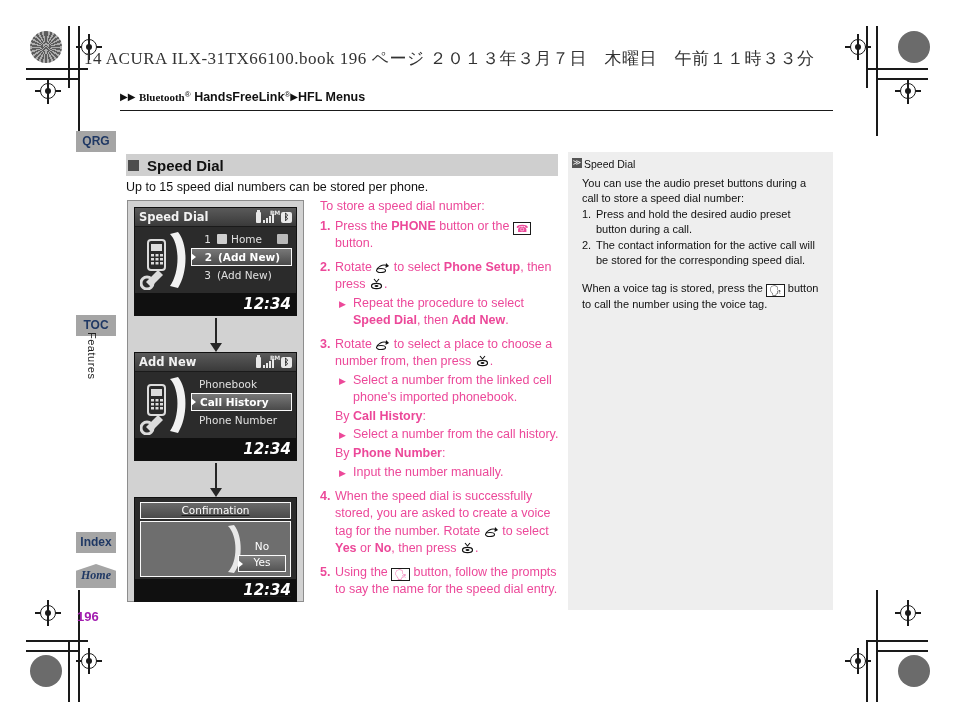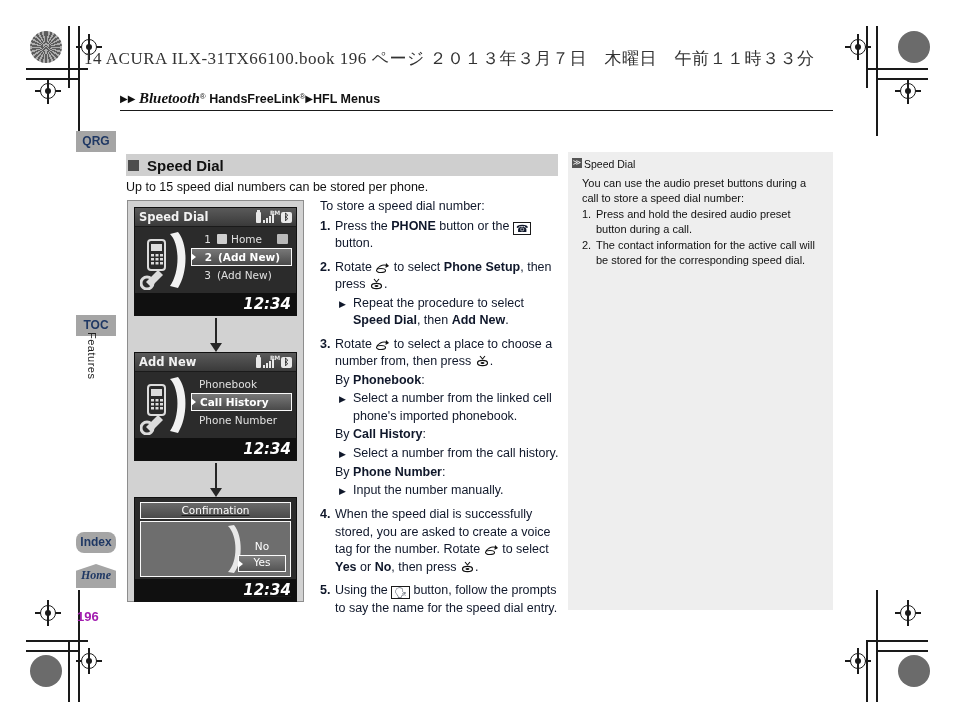--- a/index.html
+++ b/index.html
@@ -80,23 +80,22 @@
     font-size: 12.5px;
     color: #111;
     white-space: nowrap;
   }
   .breadcrumb .bc-arrow {
     font-size: 10px;
     vertical-align: 1px;
   }
   .breadcrumb .bc-bt {
     font-family: "Liberation Serif", serif;
-    font-style: italic;
-    font-weight: bold;
-    font-size: 15px;
+    font-weight: bold;
+    font-size: 11px;
   }
   .breadcrumb .bc-strong { font-weight: bold; }
   .breadcrumb .sup { font-size: 8px; vertical-align: 4px; }
   .rule {
     position: absolute;
     left: 120px;
     top: 110px;
     width: 713px;
     height: 1px;
     background: #1a1a1a;
@@ -411,21 +410,21 @@
   }
 
   
   .steps {
     position: absolute;
     left: 320px;
     top: 198px;
     width: 240px;
     font-size: 12.5px;
     line-height: 17.5px;
-    color: #0f172a;
+    color: #ec4899;
   }
   .lead { margin-bottom: 1px; }
   .step {
     display: flex;
     margin-top: 6px;
   }
   .step.tight { margin-top: 2px; }
   .step .num {
     font-weight: bold;
     width: 15px;
@@ -580,21 +579,21 @@
 </div>
 
 <div class="slug">14 ACURA ILX-31TX66100.book   196 ページ   ２０１３年３月７日　木曜日　午前１１時３３分</div>
 
 <div class="breadcrumb"><span class="bc-arrow">▶</span><span class="bc-arrow">▶</span> <span class="bc-bt">Bluetooth</span><span class="sup">®</span> <span class="bc-strong">HandsFreeLink</span><span class="sup">®</span><span class="bc-arrow">▶</span><span class="bc-strong">HFL Menus</span></div>
 <div class="rule"></div>
 
 <div class="side-tab" style="left:76px; top:131px;">QRG</div>
 <div class="side-tab" style="left:76px; top:315px;">TOC</div>
 <div class="vert-label">Features</div>
-<div class="side-tab" style="left:76px; top:532px;border-radius:8px;">Index</div>
+<div class="side-tab" style="left:76px; top:532px;">Index</div>
 <div class="home-shape"></div>
 <div class="home-label">Home</div>
 
 <div class="section-head">
   <span class="sq"></span>
   <span class="txt">Speed Dial</span>
 </div>
 <div class="intro-line">Up to 15 speed dial numbers can be stored per phone.</div>
 
 <div class="img-col">
@@ -765,21 +764,20 @@
       <span>Rotate </span><svg class="glyph-knob" viewBox="0 0 15 12">
           <path d="M2 8 Q7 2 13 5" stroke="#111" stroke-width="1.2" fill="none"></path>
           <path d="M11 2 L14 5 L10.5 7 Z" fill="#111"></path>
           <ellipse cx="6" cy="9.5" rx="4.5" ry="2" fill="none" stroke="#111" stroke-width="1.1"></ellipse>
         </svg><span> to select a place to choose a number from, then press </span><svg class="glyph-knob" viewBox="0 0 15 12">
           <path d="M5 1 L7.5 4 L10 1" stroke="#111" stroke-width="1.1" fill="none"></path>
           <ellipse cx="7.5" cy="8" rx="5" ry="2.6" fill="none" stroke="#111" stroke-width="1.2"></ellipse>
           <ellipse cx="7.5" cy="8" rx="2" ry="1" fill="#111"></ellipse>
         </svg><span>.</span>
 
-      <div class="byline"><span>By </span><b>Phonebook</b><span>:</span></div>
       <div class="sub">
           <span class="tri">▶</span>
           <span>Select a number from the linked cell phone's imported phonebook.</span>
         </div>
 
       <div class="byline"><span>By </span><b>Call History</b><span>:</span></div>
       <div class="sub">
           <span class="tri">▶</span>
           <span>Select a number from the call history.</span>
         </div>
@@ -822,16 +820,17 @@
       <li>
           <span class="n">1.</span>
           <span>Press and hold the desired audio preset button during a call.</span>
         </li>
       <li>
           <span class="n">2.</span>
           <span>The contact information for the active call will be stored for the corresponding speed dial.</span>
         </li>
     </ul>
     <div class="note-gap"></div>
+    <div><span>When a voice tag is stored, press the </span><span class="glyph-box">🗣</span><span> button to call the number using the voice tag.</span></div>
   </div>
 </div>
 
 <div class="page-num">196</div>
 
 </body></html>

